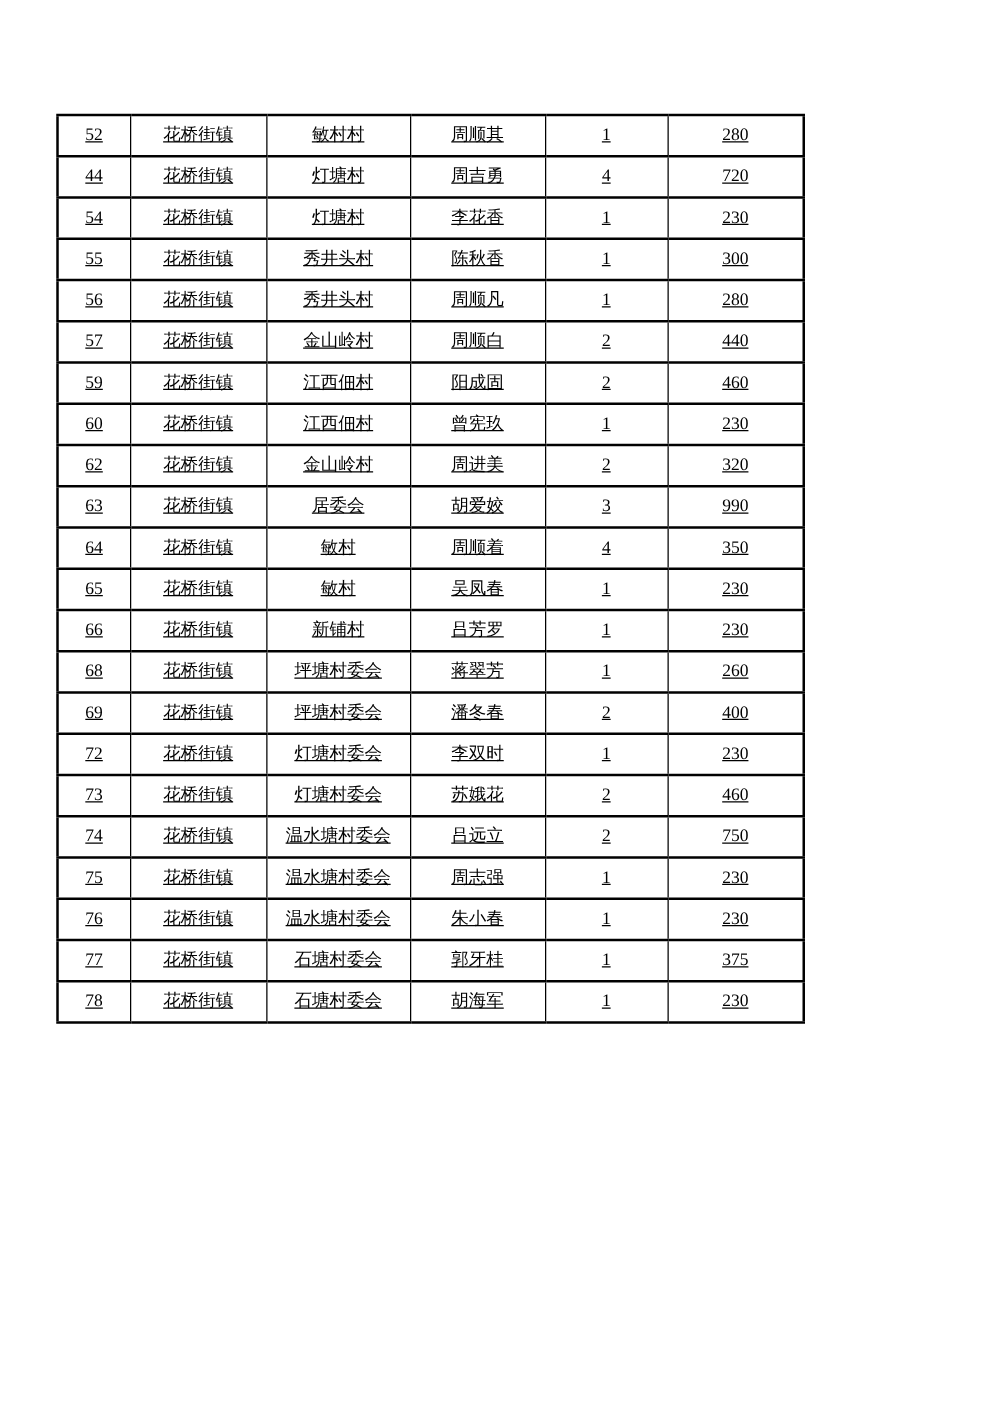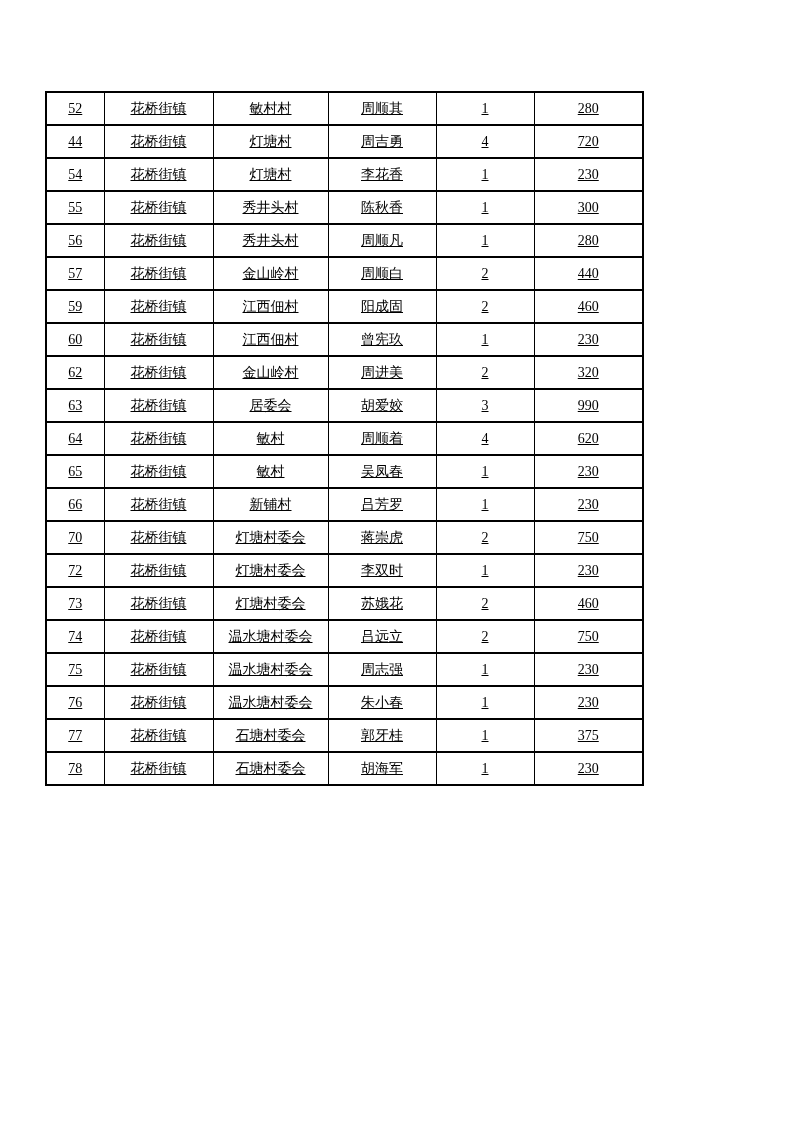--- a/index.html
+++ b/index.html
@@ -140,45 +140,53 @@
           <td>胡爱姣</td>
           <td>3</td>
           <td>990</td>
         </tr>
         <tr>
           <td>64</td>
           <td>花桥街镇</td>
           <td>敏村</td>
           <td>周顺着</td>
           <td>4</td>
-          <td>620</td>
+          <td>350</td>
         </tr>
         <tr>
           <td>65</td>
           <td>花桥街镇</td>
           <td>敏村</td>
           <td>吴凤春</td>
           <td>1</td>
           <td>230</td>
         </tr>
         <tr>
           <td>66</td>
           <td>花桥街镇</td>
           <td>新铺村</td>
           <td>吕芳罗</td>
           <td>1</td>
           <td>230</td>
         </tr>
         <tr>
-          <td>70</td>
-          <td>花桥街镇</td>
-          <td>灯塘村委会</td>
-          <td>蒋崇虎</td>
-          <td>2</td>
-          <td>750</td>
+          <td>68</td>
+          <td>花桥街镇</td>
+          <td>坪塘村委会</td>
+          <td>蒋翠芳</td>
+          <td>1</td>
+          <td>260</td>
+        </tr>
+        <tr>
+          <td>69</td>
+          <td>花桥街镇</td>
+          <td>坪塘村委会</td>
+          <td>潘冬春</td>
+          <td>2</td>
+          <td>400</td>
         </tr>
         <tr>
           <td>72</td>
           <td>花桥街镇</td>
           <td>灯塘村委会</td>
           <td>李双时</td>
           <td>1</td>
           <td>230</td>
         </tr>
         <tr>

